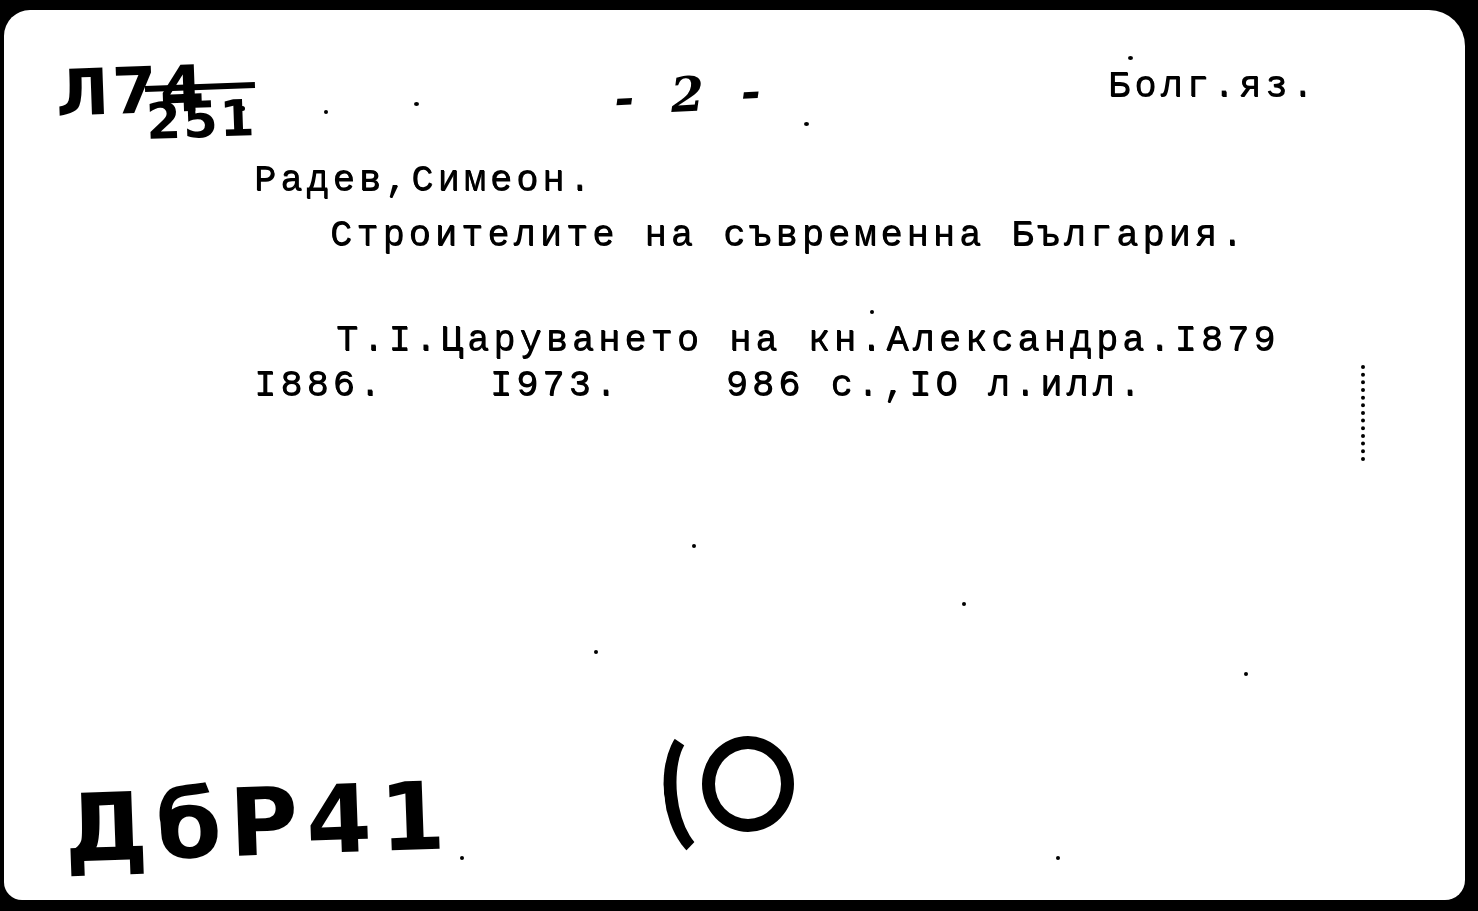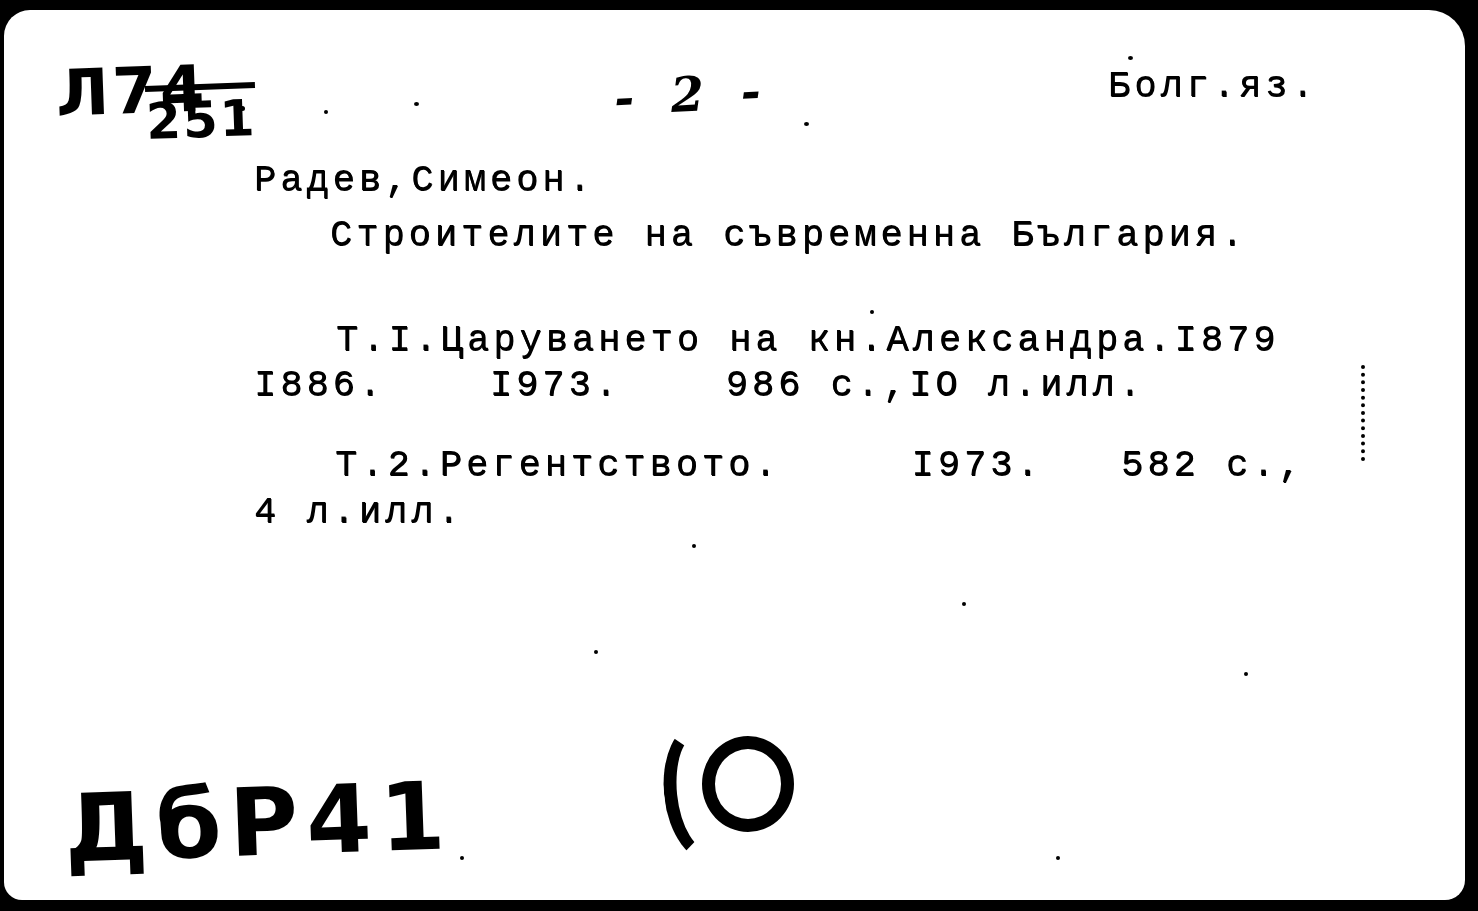--- a/index.html
+++ b/index.html
@@ -61,23 +61,21 @@
     <div class="typed" style="left:326px;top:207px;">Строителите на съвременна България.</div>
 
     <div class="typed" style="left:250px;top:152px;">Радев,Симеон.</div>
 
     <div class="clipline" style="left:332px;top:312px;width:1062px;">
       <div class="typed">Т.I.Царуването на кн.Александра.I879</div>
     </div>
 
     <div class="typed" style="left:250px;top:357px;">I886.    I973.    986 с.,IO л.илл.</div>
 
-    <div class="typed" style="left:331px;top:437px;">Т.2.Регентството.     I973.   582 с.,</div>
 
-    <div class="typed" style="left:250px;top:484px;">4 л.илл.</div>
 
     <div class="crease"></div>
 
     <div class="stamp-crescent"></div>
     <div class="stamp-ring"></div>
 
     <div class="hand shelfmark">ДбР41</div>
 
     <div class="dot d1"></div>
     <div class="dot d2"></div>

